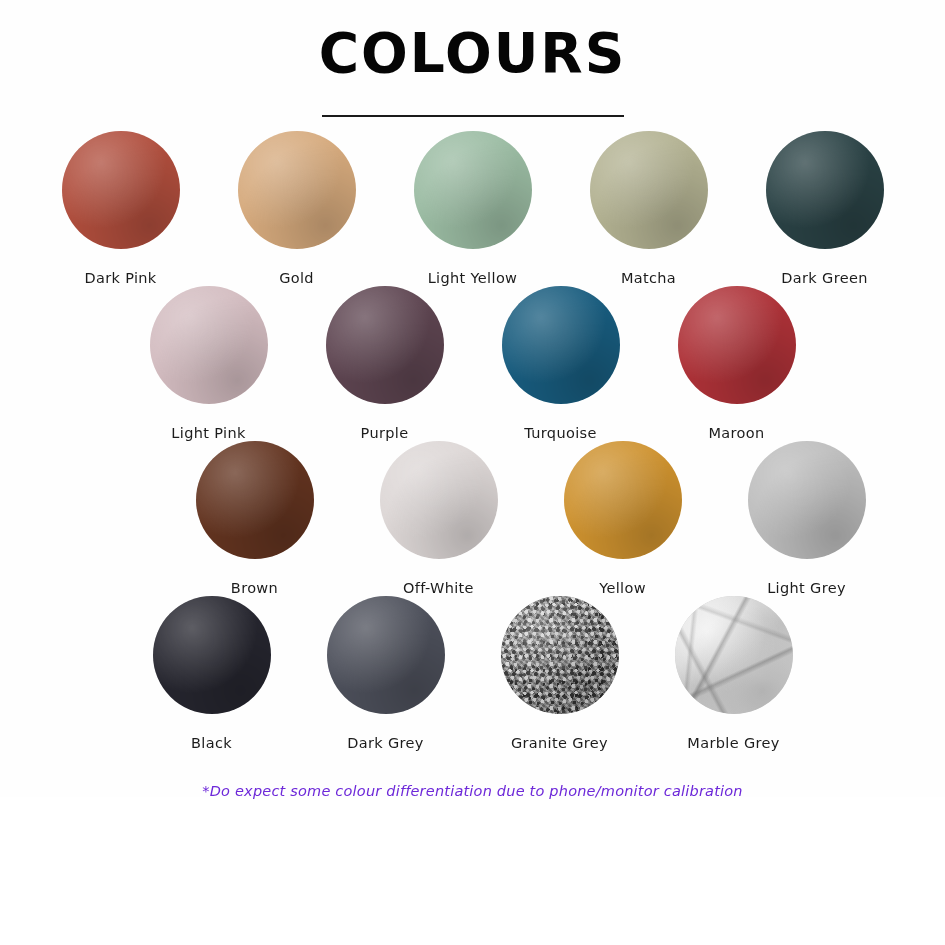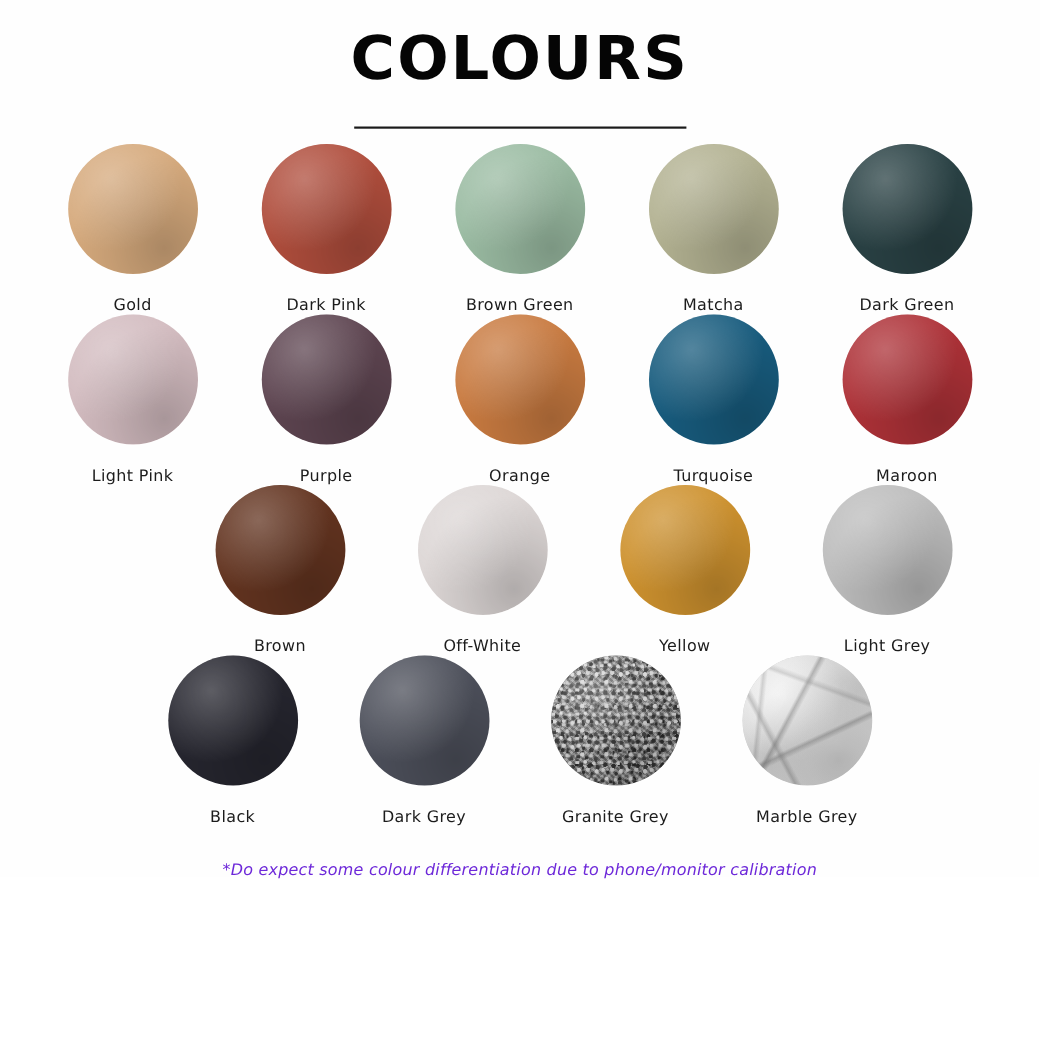--- a/index.html
+++ b/index.html
@@ -178,30 +178,30 @@
 
   <div class="title-block">
     <h1 class="page-title">COLOURS</h1>
     <div class="title-rule"></div>
   </div>
 
   <div class="rows">
 
     <div class="swatch-row row-6">
         <div class="swatch-cell">
+          <div class="swatch-ball" style="background: rgb(176, 78, 61);"></div>
+          <div class="swatch-label">Dark Pink</div>
+        </div>
+        <div class="swatch-cell">
           <div class="swatch-ball" style="background: rgb(214, 170, 125);"></div>
           <div class="swatch-label">Gold</div>
         </div>
         <div class="swatch-cell">
-          <div class="swatch-ball" style="background: rgb(176, 78, 61);"></div>
-          <div class="swatch-label">Dark Pink</div>
-        </div>
-        <div class="swatch-cell">
           <div class="swatch-ball" style="background: rgb(155, 188, 163);"></div>
-          <div class="swatch-label">Brown Green</div>
+          <div class="swatch-label">Light Yellow</div>
         </div>
         <div class="swatch-cell">
           <div class="swatch-ball" style="background: rgb(179, 178, 146);"></div>
           <div class="swatch-label">Matcha</div>
         </div>
         <div class="swatch-cell">
           <div class="swatch-ball" style="background: rgb(42, 66, 69);"></div>
           <div class="swatch-label">Dark Green</div>
         </div>
       </div>
@@ -209,24 +209,20 @@
     <div class="swatch-row row-6">
         <div class="swatch-cell">
           <div class="swatch-ball" style="background: rgb(211, 188, 192);"></div>
           <div class="swatch-label">Light Pink</div>
         </div>
         <div class="swatch-cell">
           <div class="swatch-ball" style="background: rgb(94, 69, 81);"></div>
           <div class="swatch-label">Purple</div>
         </div>
         <div class="swatch-cell">
-          <div class="swatch-ball" style="background: rgb(201, 123, 65);"></div>
-          <div class="swatch-label">Orange</div>
-        </div>
-        <div class="swatch-cell">
           <div class="swatch-ball" style="background: rgb(24, 92, 126);"></div>
           <div class="swatch-label">Turquoise</div>
         </div>
         <div class="swatch-cell">
           <div class="swatch-ball" style="background: rgb(174, 50, 56);"></div>
           <div class="swatch-label">Maroon</div>
         </div>
       </div>
 
     <div class="swatch-row row-4 row-3-off">

